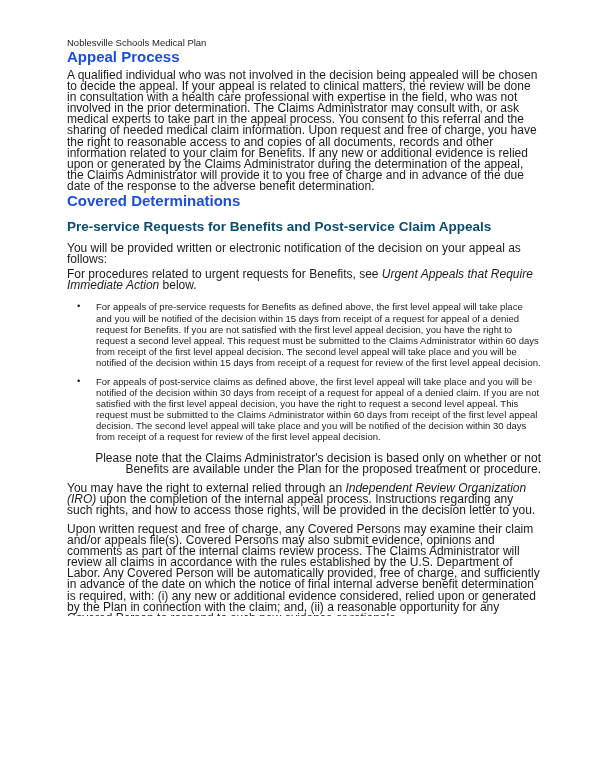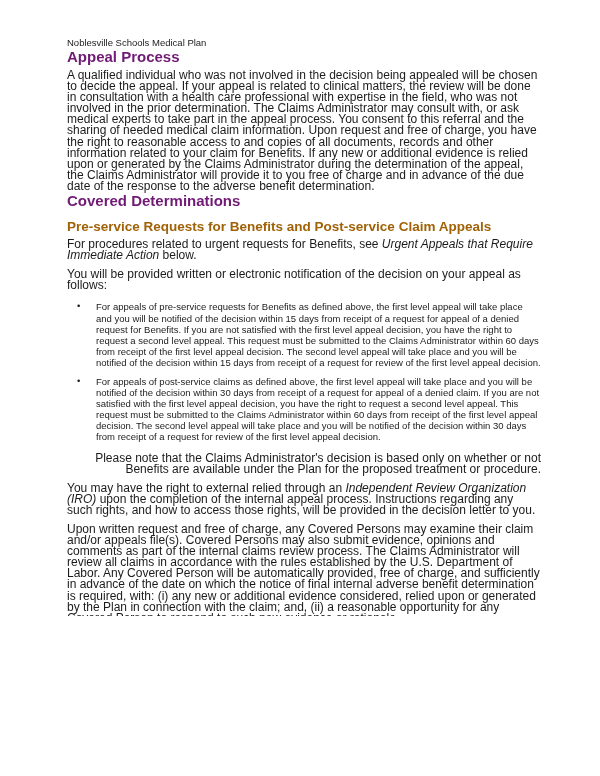--- a/index.html
+++ b/index.html
@@ -20,30 +20,30 @@
   }
   .doc-header {
     font-size: 9.5px;
     line-height: 11px;
   }
   h1.doc-h1 {
     font-size: 15px;
     line-height: 18px;
     font-weight: bold;
     margin: 0;
-    color: #701a75;
+    color: #1d4ed8;
   }
   .h1-appeal-process { margin-top: 18px; }
   .h1-appeals-determinations { margin-top: 14px; }
   h2.doc-h2 {
     font-size: 13.5px;
     line-height: 16px;
     font-weight: bold;
     margin: 9px 0 0 0;
-    color: #a16207;
+    color: #0c4a6e;
     white-space: nowrap;
   }
   p.body-text {
     font-size: 12px;
     line-height: 11.1px;
     margin: 8px 0 0 0;
   }
   p.first-after-heading { margin-top: 4px; }
   .italic { font-style: italic; }
   .bullet-list { margin-top: 10px; }
@@ -85,23 +85,23 @@
   <div class="doc-header">Noblesville Schools Medical Plan</div>
 
   <h1 class="doc-h1 h1-appeal-process">Appeal Process</h1>
 
   <p class="body-text first-after-heading">A qualified individual who was not involved in the decision being appealed will be chosen to decide the appeal. If your appeal is related to clinical matters, the review will be done in consultation with a health care professional with expertise in the field, who was not involved in the prior determination. The Claims Administrator may consult with, or ask medical experts to take part in the appeal process. You consent to this referral and the sharing of needed medical claim information. Upon request and free of charge, you have the right to reasonable access to and copies of all documents, records and other information related to your claim for Benefits. If any new or additional evidence is relied upon or generated by the Claims Administrator during the determination of the appeal, the Claims Administrator will provide it to you free of charge and in advance of the due date of the response to the adverse benefit determination.</p>
 
   <h1 class="doc-h1 h1-appeals-determinations">Covered Determinations</h1>
 
   <h2 class="doc-h2">Pre-service Requests for Benefits and Post-service Claim Appeals</h2>
 
+  <p class="body-text">You will be provided written or electronic notification of the decision on your appeal as follows:</p>
+
   <p class="body-text first-after-heading"><span>For procedures related to urgent requests for Benefits, see </span><span class="italic">Urgent Appeals that Require Immediate Action</span><span> below.</span></p>
-
-  <p class="body-text">You will be provided written or electronic notification of the decision on your appeal as follows:</p>
 
   <div class="bullet-list">
     <div class="bullet-item">
       <span class="bullet-marker">•</span>
       <span>For appeals of pre-service requests for Benefits as defined above, the first level appeal will take place and you will be notified of the decision within 15 days from receipt of a request for appeal of a denied request for Benefits. If you are not satisfied with the first level appeal decision, you have the right to request a second level appeal. This request must be submitted to the Claims Administrator within 60 days from receipt of the first level appeal decision. The second level appeal will take place and you will be notified of the decision within 15 days from receipt of a request for review of the first level appeal decision.</span>
     </div>
     <div class="bullet-item">
       <span class="bullet-marker">•</span>
       <span>For appeals of post-service claims as defined above, the first level appeal will take place and you will be notified of the decision within 30 days from receipt of a request for appeal of a denied claim. If you are not satisfied with the first level appeal decision, you have the right to request a second level appeal. This request must be submitted to the Claims Administrator within 60 days from receipt of the first level appeal decision. The second level appeal will take place and you will be notified of the decision within 30 days from receipt of a request for review of the first level appeal decision.</span>
     </div>

